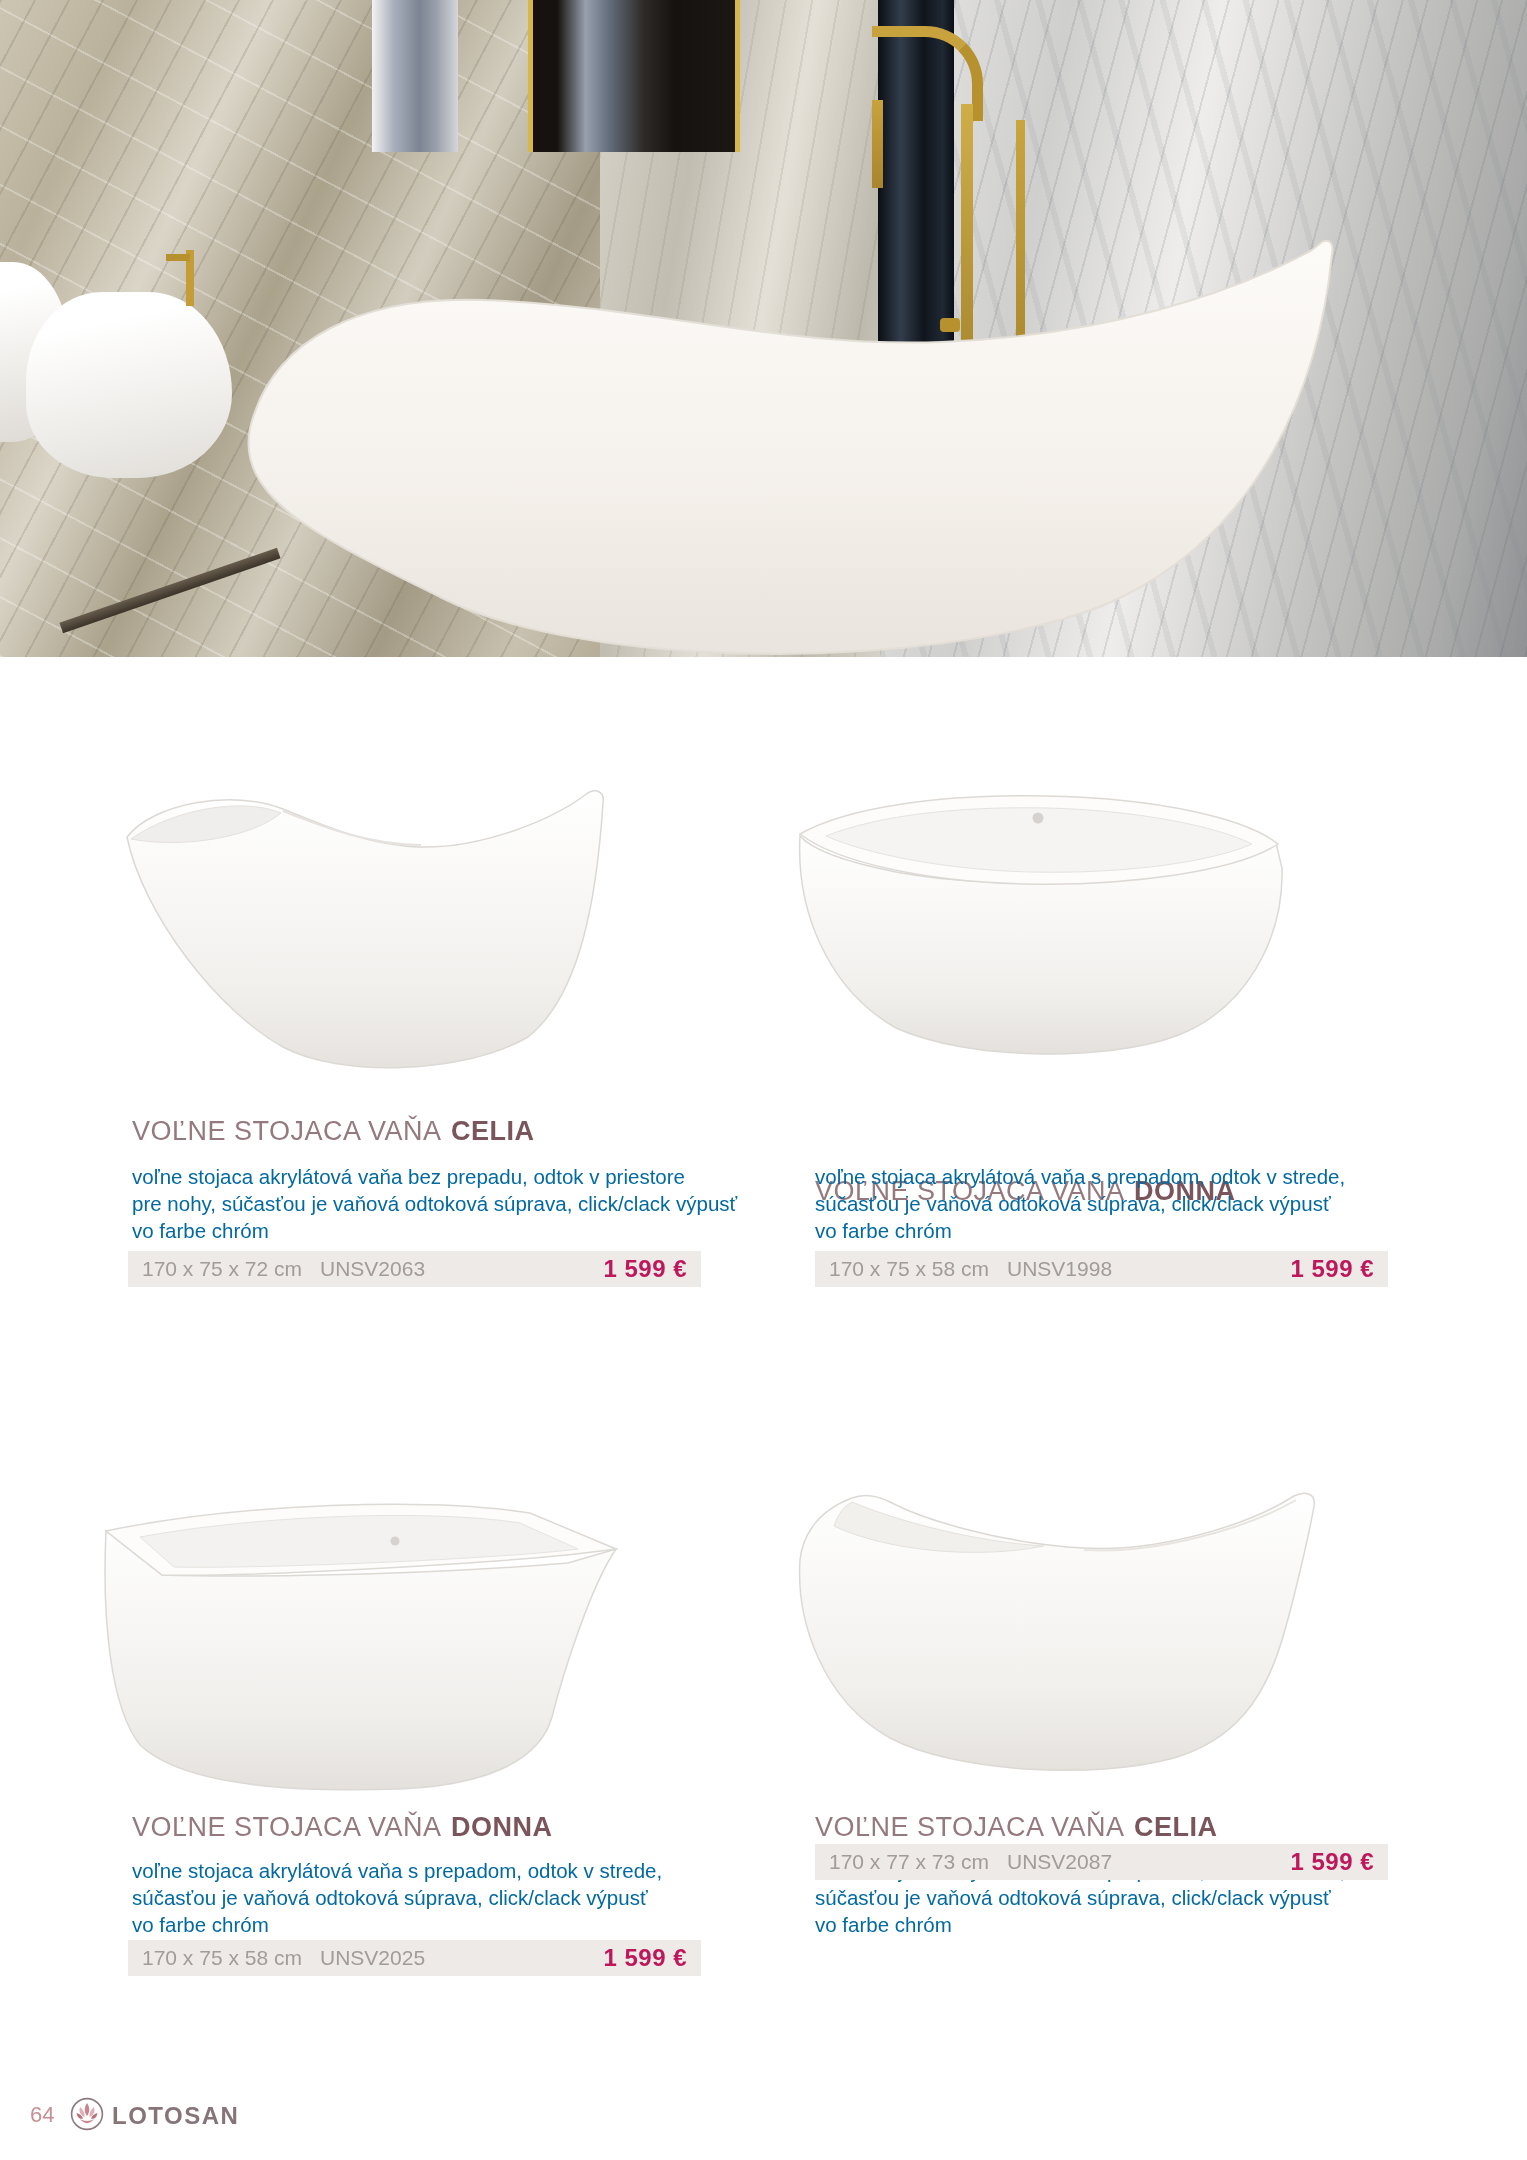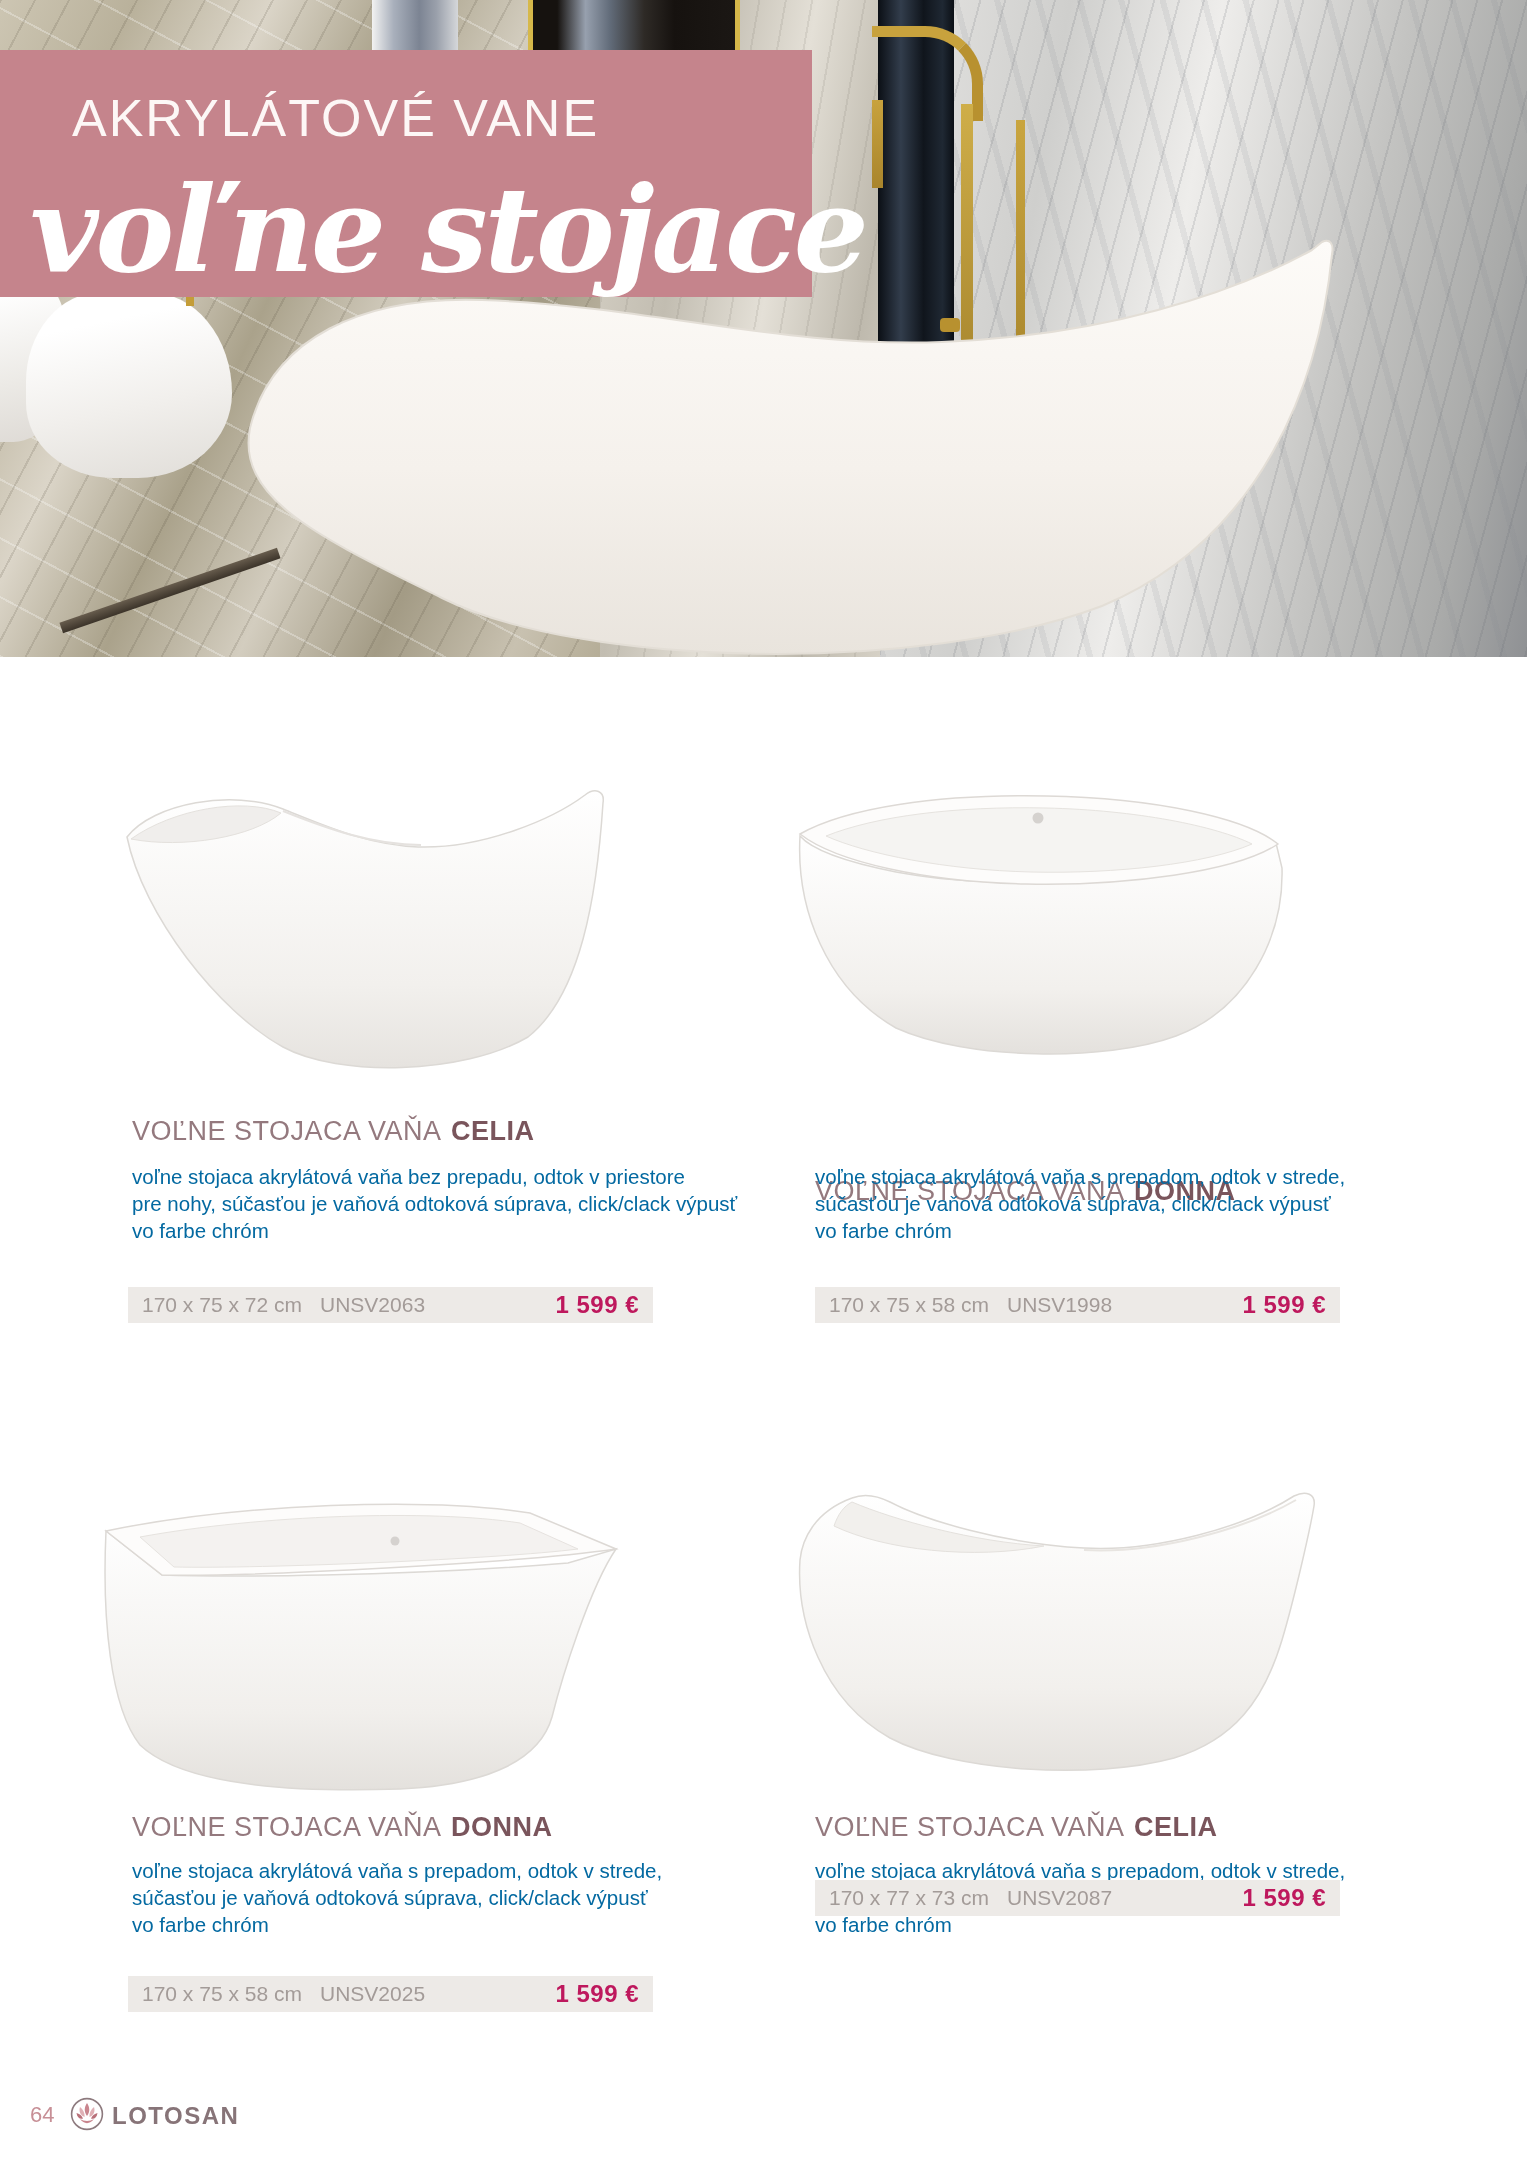--- a/index.html
+++ b/index.html
@@ -47,22 +47,22 @@
   
   .title-box{left:0;top:50px;width:812px;height:247px;background:#c5848c;}
   .title-cat{left:72px;top:88px;font-size:52px;font-weight:300;letter-spacing:2px;color:#fdf7f6;}
   .title-script{left:30px;top:163px;font-family:"DejaVu Serif",serif;font-style:italic;font-weight:bold;
     font-size:118px;letter-spacing:-3px;color:#ffffff;white-space:nowrap;}
 
   
   .p-heading{font-size:27px;letter-spacing:.5px;color:#94797e;white-space:nowrap;}
   .p-name{font-weight:bold;color:#7a555c;margin-left:.35em;}
   .p-desc{font-size:20.5px;line-height:27px;color:#0369a1;white-space:pre-line;}
-  .specbar{width:525px;height:36px;background:#edeae7;display:flex;align-items:center;
-    padding:0 14px;box-sizing:border-box;font-size:21px;color:#a39b98;margin-top:36px;}
+  .specbar{width:573px;height:36px;background:#edeae7;display:flex;align-items:center;
+    padding:0 14px;box-sizing:border-box;font-size:21px;color:#a39b98;}
   .dims{width:178px;}
   .code{flex:1;}
   .price{font-weight:bold;font-size:24px;color:#be185d;letter-spacing:.5px;}
   .tub-svg path{vector-effect:non-scaling-stroke;}
 
   
   .page-num{left:30px;top:2102px;font-size:22px;color:#c78f96;}
   .logo{left:70px;top:2097px;}
   .brand{left:112px;top:2102px;font-size:24px;font-weight:bold;letter-spacing:1.5px;color:#877478;}
 </style>
@@ -93,24 +93,20 @@
       <defs>
         <linearGradient id="gHero" x1="0" y1="0" x2="0" y2="1">
           <stop offset="0" stop-color="#fdfbf8"></stop>
             <stop offset=".55" stop-color="#f5f1ec"></stop>
           <stop offset="1" stop-color="#e9e4dd"></stop>
         </linearGradient>
       </defs>
       <path d="M28,190 C50,100 140,58 260,62 C430,68 560,110 720,104 C880,98 1010,56 1090,12 L1100,4 C1108,0 1112,6 1110,16 C1098,140 1042,300 880,368 C700,436 360,430 220,360 C100,300 14,262 28,190 Z" fill="url(#gHero)" stroke="#e3ded6" stroke-width="2"></path>
     </svg>
 
-    <div class="abs title-box">
-      <div class="abs title-cat" style="left:72px;top:38px;">AKRYLÁTOVÉ VANE</div>
-      <div class="abs title-script" style="left:30px;top:110px;">voľne stojace</div>
-    </div>
   </div>
 
   <svg class="abs tub-svg" style="left:113px;top:785px;" width="500" height="292" viewBox="0 0 500 292">
     <defs>
         <linearGradient id="gT1" x1="0" y1="0" x2="0" y2="1">
       <stop offset="0" stop-color="#ffffff"></stop>
           <stop offset=".7" stop-color="#f2f0ed"></stop>
       <stop offset="1" stop-color="#e6e3df"></stop>
         </linearGradient>
       </defs>

